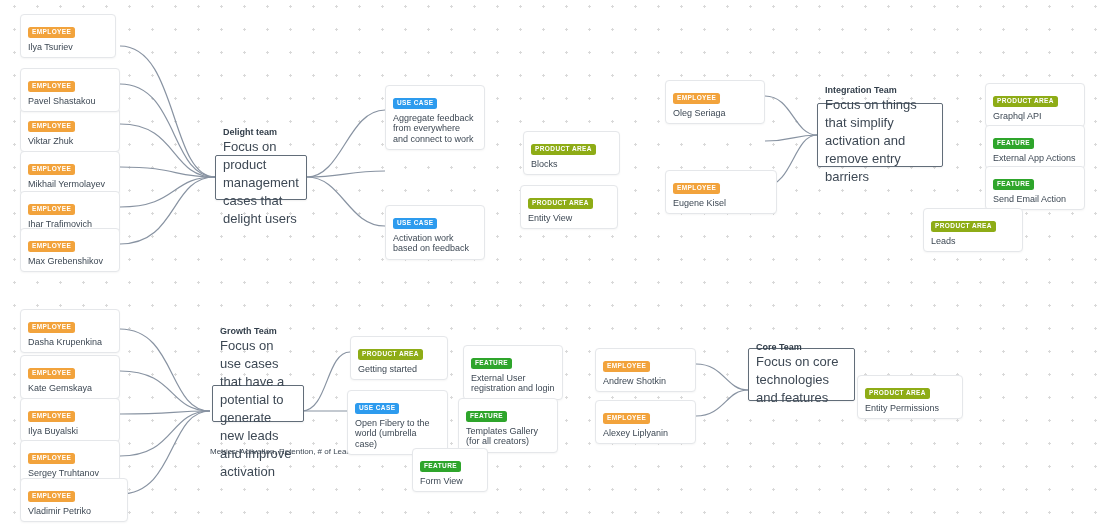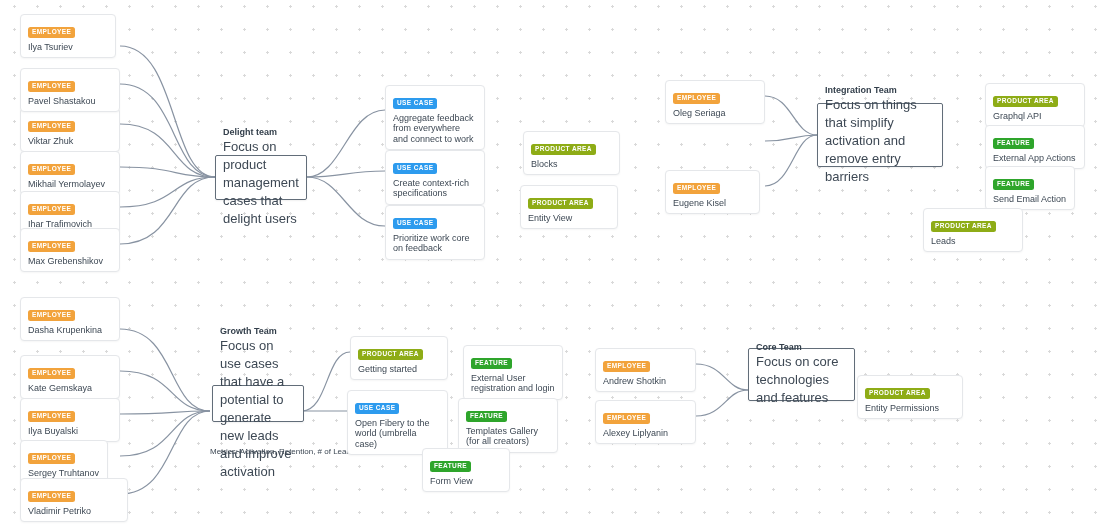--- a/index.html
+++ b/index.html
@@ -95,82 +95,78 @@
 
   <div class="team-card" style="left:215px;top:155px;width:92px;height:45px">
     <div class="team-title">Delight team</div>
     <div class="team-desc">Focus on product management cases that delight users</div>
   </div>
 
   <div class="card" style="left:385px;top:85px;width:100px">
     <span class="badge badge-use-case">USE CASE</span>
     <span class="card-text">Aggregate feedback from everywhere and connect to work</span>
   </div>
-  <div class="card" style="left:385px;top:150px;width:100px">
-    <span class="badge badge-use-case">USE CASE</span>
-    <span class="card-text">Create context-rich specifications</span>
-  </div>
   <div class="card" style="left:385px;top:205px;width:100px">
     <span class="badge badge-use-case">USE CASE</span>
-    <span class="card-text">Prioritize work core on feedback</span>
+    <span class="card-text">Activation work based on feedback</span>
   </div>
 
   <div class="card" style="left:523px;top:131px;width:97px">
     <span class="badge badge-product-area">PRODUCT AREA</span>
     <span class="card-text">Blocks</span>
   </div>
   <div class="card" style="left:520px;top:185px;width:98px">
     <span class="badge badge-product-area">PRODUCT AREA</span>
     <span class="card-text">Entity View</span>
   </div>
 
   <div class="card" style="left:665px;top:80px;width:100px">
     <span class="badge badge-employee">EMPLOYEE</span>
     <span class="card-text">Oleg Seriaga</span>
   </div>
-  <div class="card" style="left:665px;top:170px;width:95px">
+  <div class="card" style="left:665px;top:170px;width:112px">
     <span class="badge badge-employee">EMPLOYEE</span>
     <span class="card-text">Eugene Kisel</span>
   </div>
 
   <div class="team-card" style="left:817px;top:103px;width:126px;height:64px">
     <div class="team-title">Integration Team</div>
     <div class="team-desc">Focus on things that simplify activation and remove entry barriers</div>
   </div>
 
   <div class="card" style="left:985px;top:83px;width:100px">
     <span class="badge badge-product-area">PRODUCT AREA</span>
     <span class="card-text">Graphql API</span>
   </div>
   <div class="card" style="left:985px;top:125px;width:100px">
     <span class="badge badge-feature">FEATURE</span>
     <span class="card-text">External App Actions</span>
   </div>
-  <div class="card" style="left:985px;top:166px;width:90px">
+  <div class="card" style="left:985px;top:166px;width:100px">
     <span class="badge badge-feature">FEATURE</span>
     <span class="card-text">Send Email Action</span>
   </div>
   <div class="card" style="left:923px;top:208px;width:100px">
     <span class="badge badge-product-area">PRODUCT AREA</span>
     <span class="card-text">Leads</span>
   </div>
 
-  <div class="card" style="left:20px;top:297px;width:100px">
+  <div class="card" style="left:20px;top:309px;width:100px">
     <span class="badge badge-employee">EMPLOYEE</span>
     <span class="card-text">Dasha Krupenkina</span>
   </div>
   <div class="card" style="left:20px;top:355px;width:100px">
     <span class="badge badge-employee">EMPLOYEE</span>
     <span class="card-text">Kate Gemskaya</span>
   </div>
   <div class="card" style="left:20px;top:398px;width:100px">
     <span class="badge badge-employee">EMPLOYEE</span>
     <span class="card-text">Ilya Buyalski</span>
   </div>
-  <div class="card" style="left:20px;top:440px;width:88px">
+  <div class="card" style="left:20px;top:440px;width:100px">
     <span class="badge badge-employee">EMPLOYEE</span>
     <span class="card-text">Sergey Truhtanov</span>
   </div>
   <div class="card" style="left:20px;top:478px;width:108px">
     <span class="badge badge-employee">EMPLOYEE</span>
     <span class="card-text">Vladimir Petriko</span>
   </div>
 
   <div class="team-card" style="left:212px;top:385px;width:92px;height:37px">
     <div class="team-title">Growth Team</div>
@@ -188,21 +184,21 @@
     <span class="card-text">Open Fibery to the world (umbrella case)</span>
   </div>
   <div class="card" style="left:463px;top:345px;width:100px">
     <span class="badge badge-feature">FEATURE</span>
     <span class="card-text">External User registration and login</span>
   </div>
   <div class="card" style="left:458px;top:398px;width:100px">
     <span class="badge badge-feature">FEATURE</span>
     <span class="card-text">Templates Gallery (for all creators)</span>
   </div>
-  <div class="card" style="left:422px;top:448px;width:88px">
+  <div class="card" style="left:412px;top:448px;width:76px">
     <span class="badge badge-feature">FEATURE</span>
     <span class="card-text">Form View</span>
   </div>
 
   <div class="card" style="left:595px;top:348px;width:101px">
     <span class="badge badge-employee">EMPLOYEE</span>
     <span class="card-text">Andrew Shotkin</span>
   </div>
   <div class="card" style="left:595px;top:400px;width:101px">
     <span class="badge badge-employee">EMPLOYEE</span>

